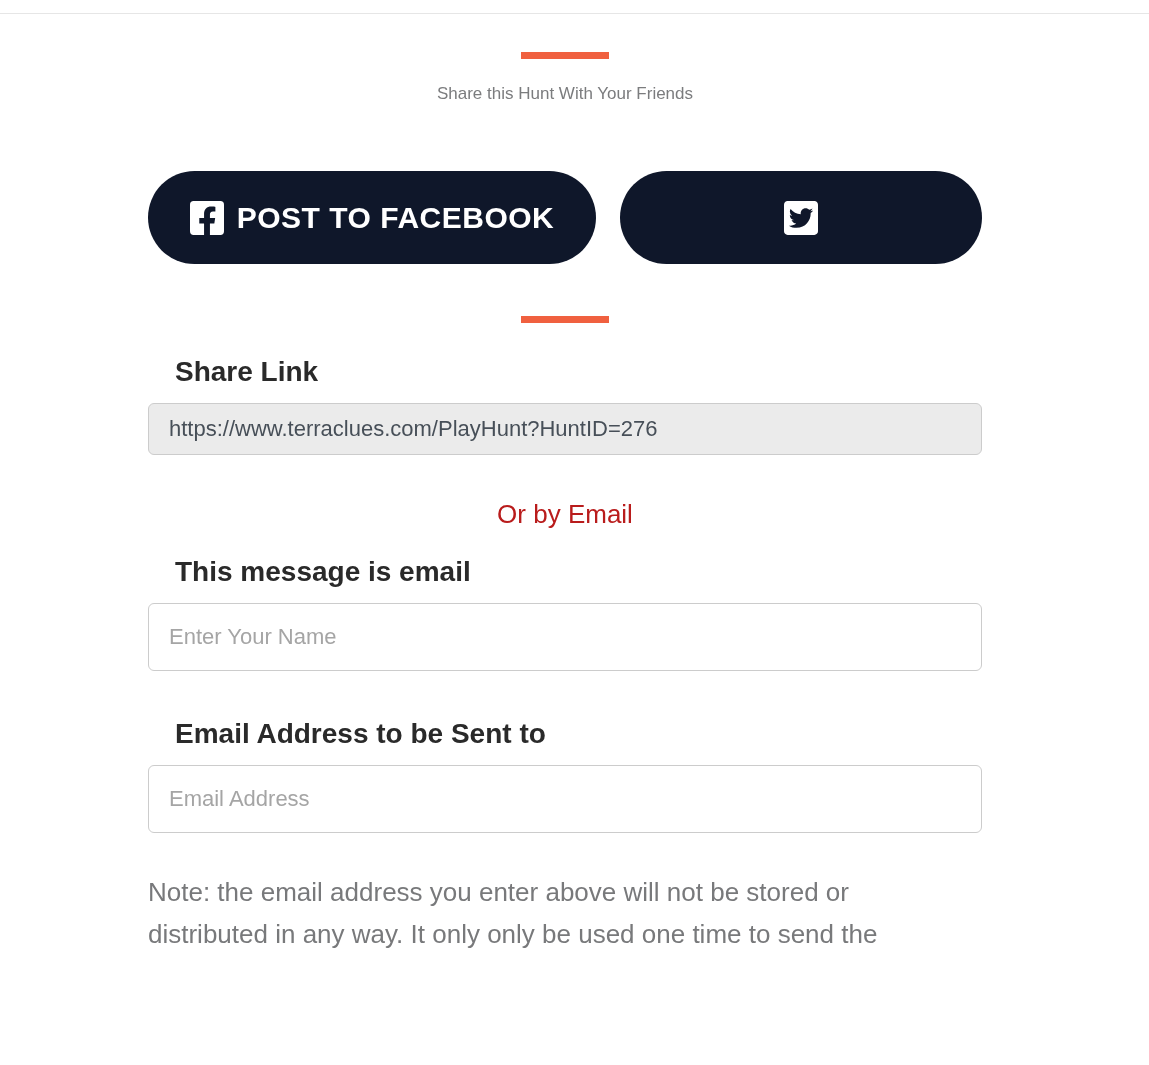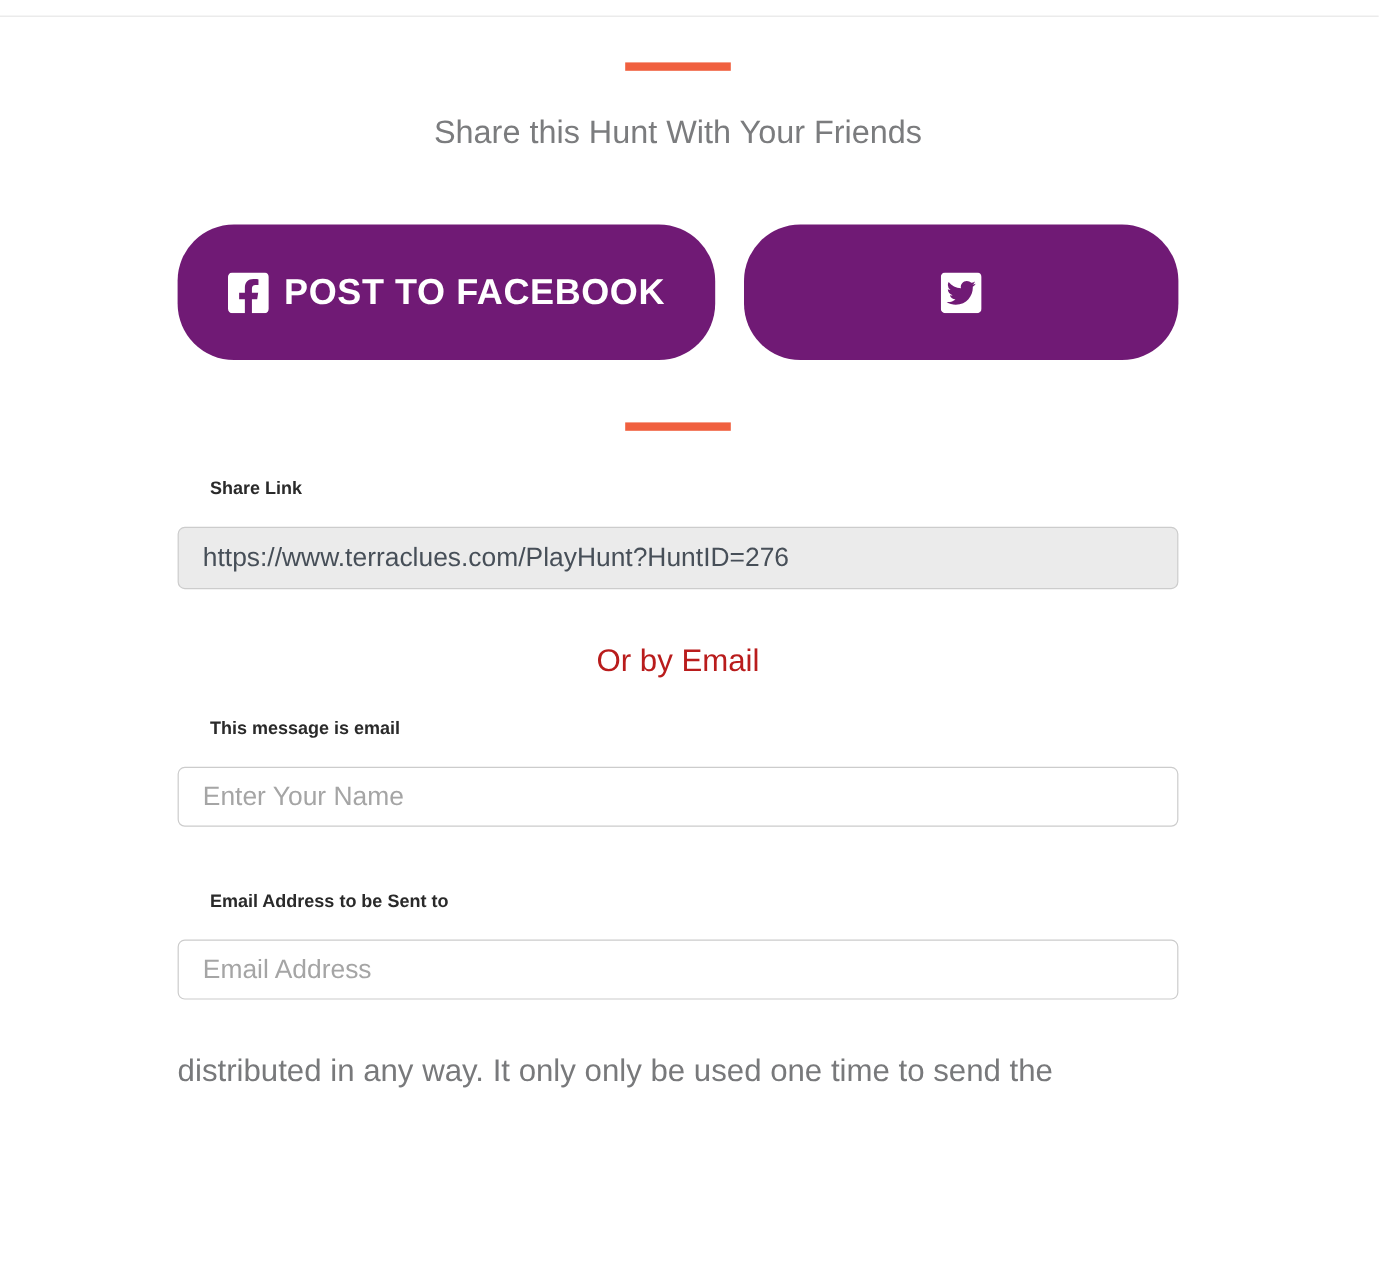--- a/index.html
+++ b/index.html
@@ -30,66 +30,66 @@
   .accent-divider {
     width: 88px;
     height: 7px;
     background: #f0603f;
     margin: 38px auto 0 auto;
   }
   .accent-divider.second {
     margin-top: 52px;
   }
   .share-subtitle {
-    margin-top: 36px;
+    margin-top: 20px;
     text-align: center;
-    font-size: 27px;
+    font-size: 17px;
     line-height: 30px;
     color: #7b7c7e;
   }
   .buttons-row {
     margin-top: 62px;
     display: flex;
     justify-content: space-between;
   }
   .social-btn {
     display: flex;
     align-items: center;
     justify-content: center;
     gap: 13px;
-    height: 113px;
+    height: 93px;
     border: none;
     border-radius: 47px;
-    background: #701a75;
+    background: #0f172a;
     color: #ffffff;
     font-family: "Liberation Sans", "DejaVu Sans", sans-serif;
     font-size: 30px;
     font-weight: bold;
     letter-spacing: 0.5px;
     cursor: pointer;
   }
   .social-btn.fb { width: 448px; }
   .social-btn.tw { width: 362px; }
   .social-btn svg {
     width: 34px;
     height: 34px;
     flex: 0 0 auto;
   }
   .field-label {
     margin: 36px 0 0 27px;
-    font-size: 15px;
+    font-size: 28px;
     line-height: 26px;
     font-weight: bold;
     color: #2a2a2a;
   }
   .text-input {
     display: block;
     box-sizing: border-box;
     width: 100%;
-    height: 50px;
+    height: 68px;
     margin-top: 18px;
     padding: 0 20px;
     border: 1px solid #cccccc;
     border-radius: 6px;
     background: #ffffff;
     font-family: "Liberation Sans", "DejaVu Sans", sans-serif;
     font-size: 22px;
     color: #4a5056;
     outline: none;
   }
@@ -153,16 +153,17 @@
 
   <div class="or-by-email">Or by Email</div>
 
   <div class="field-label label-tight">This message is email</div>
   <input class="text-input" type="text" placeholder="Enter Your Name" style="">
 
   <div class="field-label label-email">Email Address to be Sent to</div>
   <input class="text-input" type="text" placeholder="Email Address" style="">
 
   <div class="privacy-note">
+    <div>Note: the email address you enter above will not be stored or</div>
     <div>distributed in any way. It only only be used one time to send the</div>
   </div>
 
 </div>
 
 </body></html>

